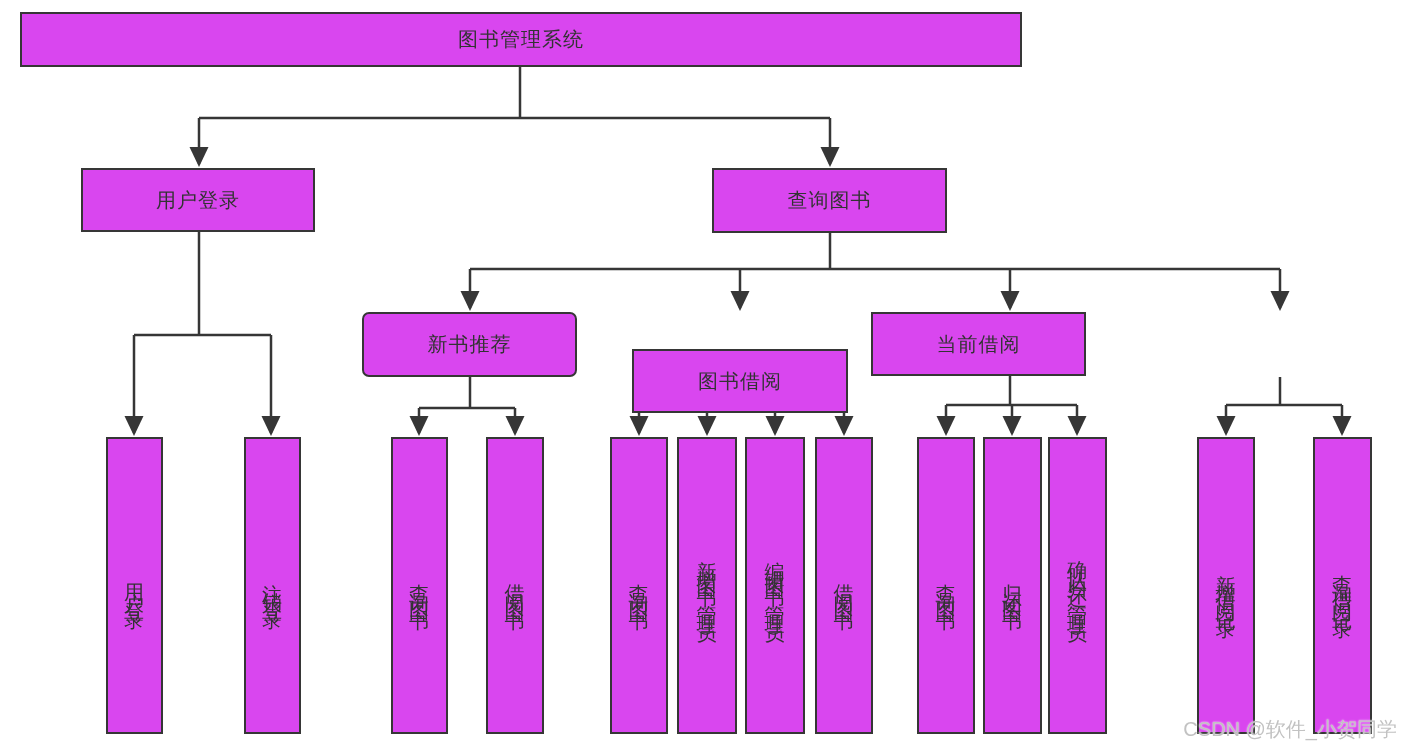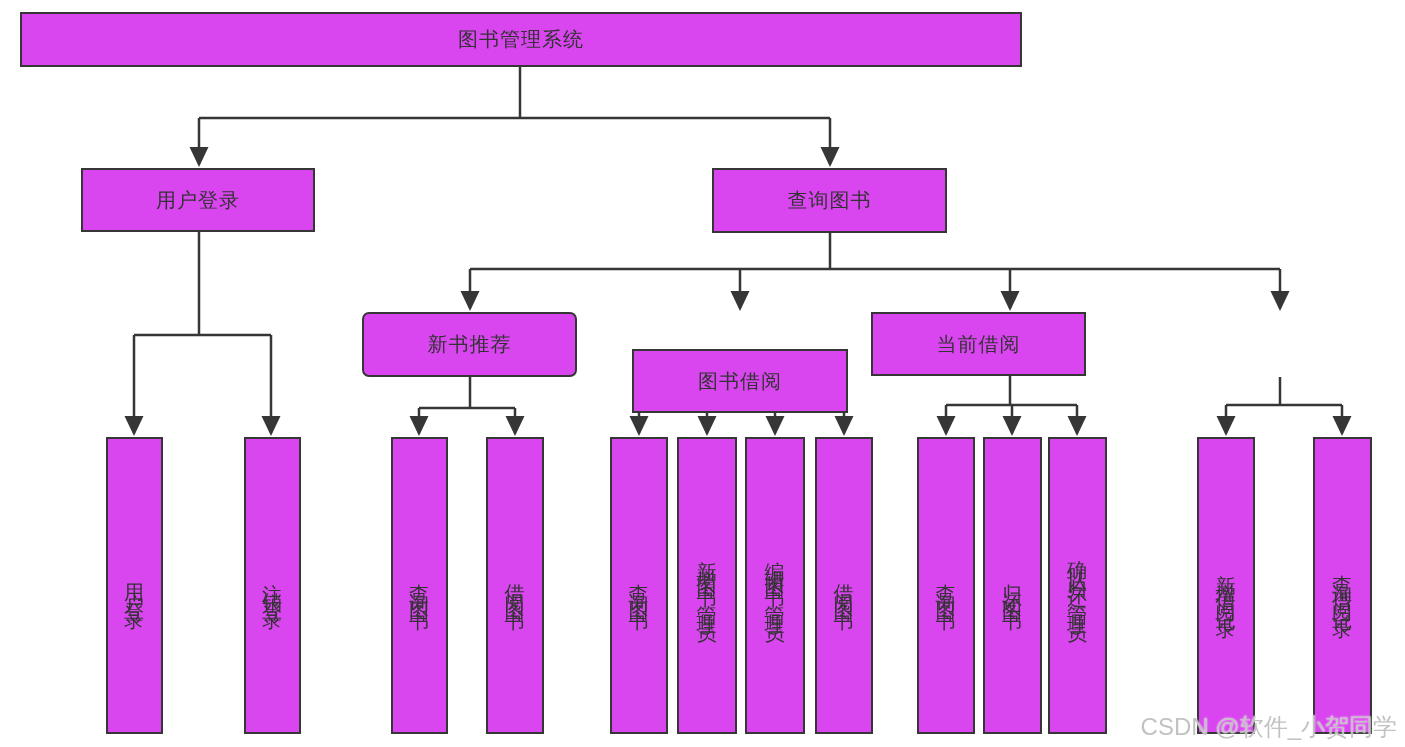--- a/index.html
+++ b/index.html
@@ -37,21 +37,21 @@
     text-orientation: mixed;
     font-size: 20px;
     line-height: 1;
     letter-spacing: 9px;
     color: #333333;
   }
   .watermark {
     position: absolute;
     right: 8px;
     bottom: 4px;
-    font-size: 24px;
+    font-size: 20px;
     color: #c2c2c2;
     text-shadow: 0 0 2px #ffffff;
     white-space: nowrap;
   }
 </style>
 </head>
 <body>
 
 <div id="canvas">
 

